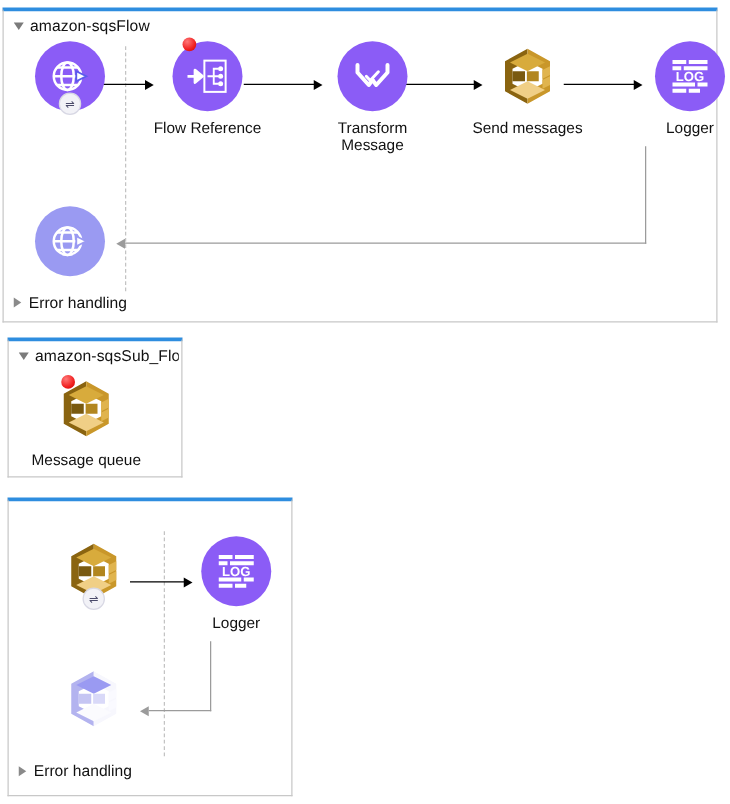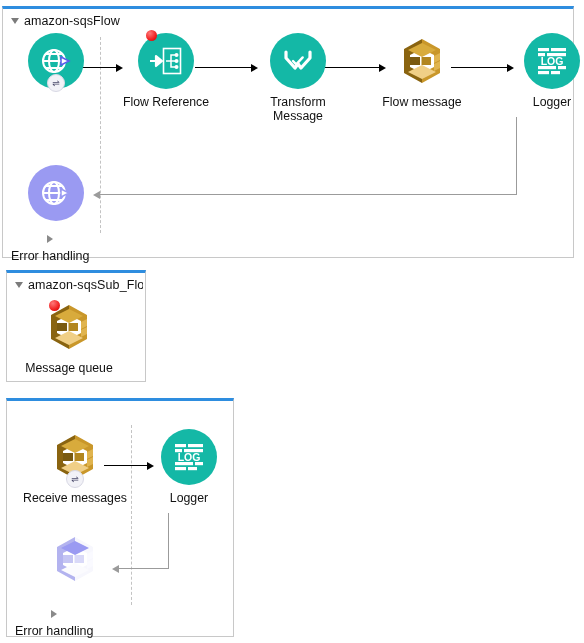--- a/index.html
+++ b/index.html
@@ -42,41 +42,40 @@
     border-top:4.5px solid transparent;
     border-bottom:4.5px solid transparent;
     border-left:6px solid #8a8a8a;
     flex:0 0 auto;
   }
   .flow-title{font-size:12.5px;color:#111;letter-spacing:.1px;}
   .err-handling{
     position:absolute;
     display:flex;align-items:center;gap:6px;
     white-space:nowrap;
-    flex-direction:column;
   }
   .err-label{font-size:12.5px;color:#111;}
 
   
   .node{position:absolute;width:110px;text-align:center;}
   .node .glyph{
     width:56px;height:56px;
     margin:0 auto;
     position:relative;
   }
   .node .label{
     margin-top:6px;
     font-size:12.3px;
     line-height:14px;
     color:#111;
     white-space:pre-line;
   }
   .circle{
     width:56px;height:56px;border-radius:50%;
-    background:#14b8a6;
+    background:#8b5cf6;
     display:flex;align-items:center;justify-content:center;
     position:relative;
   }
   .circle.faded{background:#9a9af2;}
 
   
   .errdot{
     position:absolute;
     width:11px;height:11px;border-radius:50%;
     background:radial-gradient(circle at 35% 30%, #ff7878 0%, #f02020 60%, #c60000 100%);
@@ -207,21 +206,21 @@
           <polygon points="10,16 28,6 28,16 16,22 16,34 28,40 28,50 10,40" fill="#8a6410"></polygon>
           <polygon points="28,6 46,16 46,40 28,50 28,40 40,34 40,22 28,16" fill="#c9972a"></polygon>
           <polygon points="14,17 28,10 42,17 28,24" fill="#d8ab3c"></polygon>
           <polygon points="14,39 28,32 42,39 28,46" fill="#f0cf86"></polygon>
           <polygon points="16,24 26,24 26,32 16,32" fill="#7a5a10"></polygon>
           <polygon points="27.5,24 37,24 37,32 27.5,32" fill="#b2861f"></polygon>
           <polygon points="40,23 46,20 46,27 40,30" fill="#e0b44e"></polygon>
           <polygon points="40,31 46,28 46,35 40,38" fill="#e0b44e"></polygon>
         </svg>
       </div>
-      <div class="label">Flow message</div>
+      <div class="label">Send messages</div>
     </div>
 
     <div class="node" style="left:494px;top:24px;">
       <div class="glyph">
         <div class="circle">
           <svg width="34" height="32" viewBox="0 0 34 32" aria-hidden="true">
             <g fill="#ffffff">
               <rect x="3" y="3" width="11" height="3.2"></rect>
               <rect x="16" y="3" width="15" height="3.2"></rect>
               <rect x="3" y="8" width="7" height="3.2"></rect>
@@ -303,21 +302,20 @@
           <polygon points="28,6 46,16 46,40 28,50 28,40 40,34 40,22 28,16" fill="#c9972a"></polygon>
           <polygon points="14,17 28,10 42,17 28,24" fill="#d8ab3c"></polygon>
           <polygon points="14,39 28,32 42,39 28,46" fill="#f0cf86"></polygon>
           <polygon points="16,24 26,24 26,32 16,32" fill="#7a5a10"></polygon>
           <polygon points="27.5,24 37,24 37,32 27.5,32" fill="#b2861f"></polygon>
           <polygon points="40,23 46,20 46,27 40,30" fill="#e0b44e"></polygon>
           <polygon points="40,31 46,28 46,35 40,38" fill="#e0b44e"></polygon>
         </svg>
         <div class="badge">⇌</div>
       </div>
-      <div class="label">Receive messages</div>
     </div>
 
     <div class="node" style="left:127px;top:28px;">
       <div class="glyph">
         <div class="circle">
           <svg width="34" height="32" viewBox="0 0 34 32" aria-hidden="true">
             <g fill="#ffffff">
               <rect x="3" y="3" width="11" height="3.2"></rect>
               <rect x="16" y="3" width="15" height="3.2"></rect>
               <rect x="3" y="8" width="7" height="3.2"></rect>

